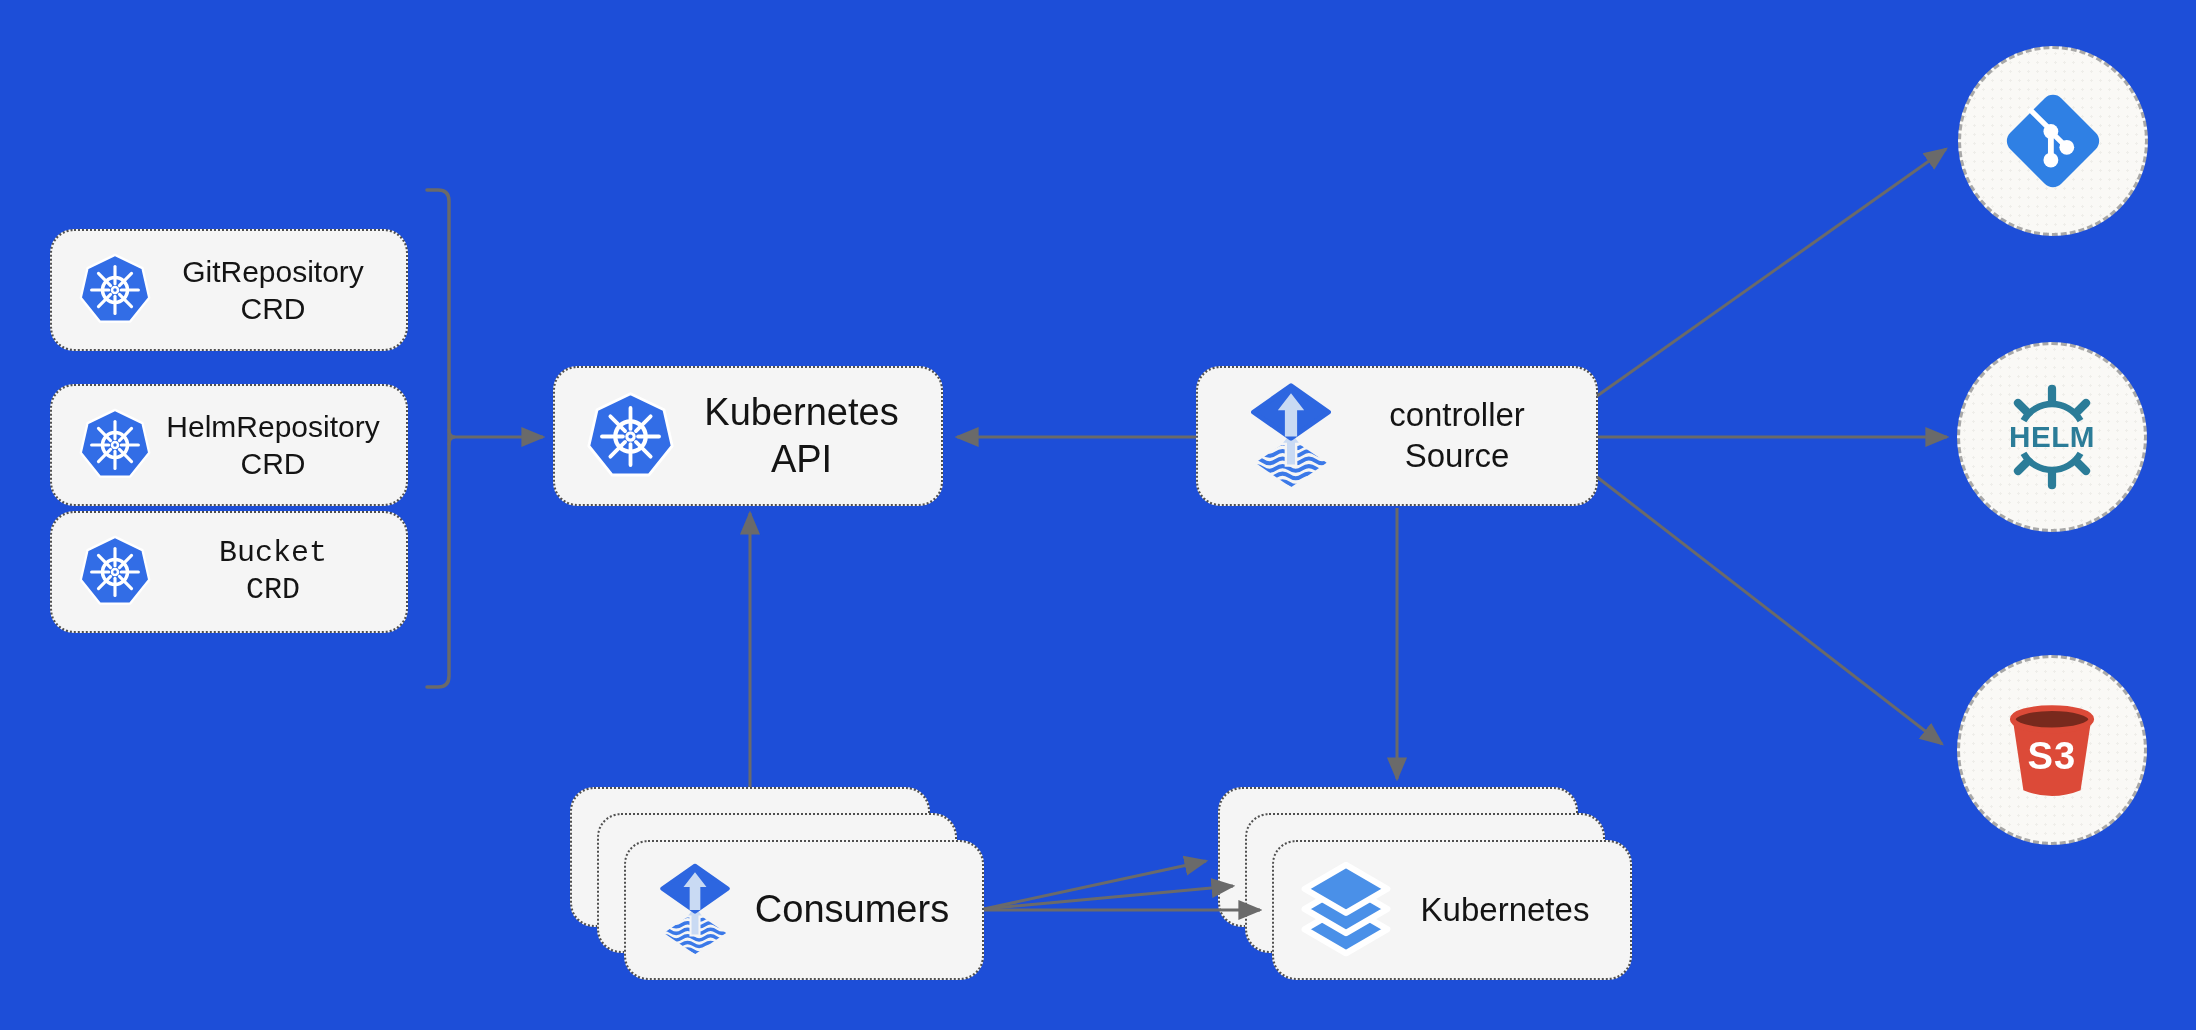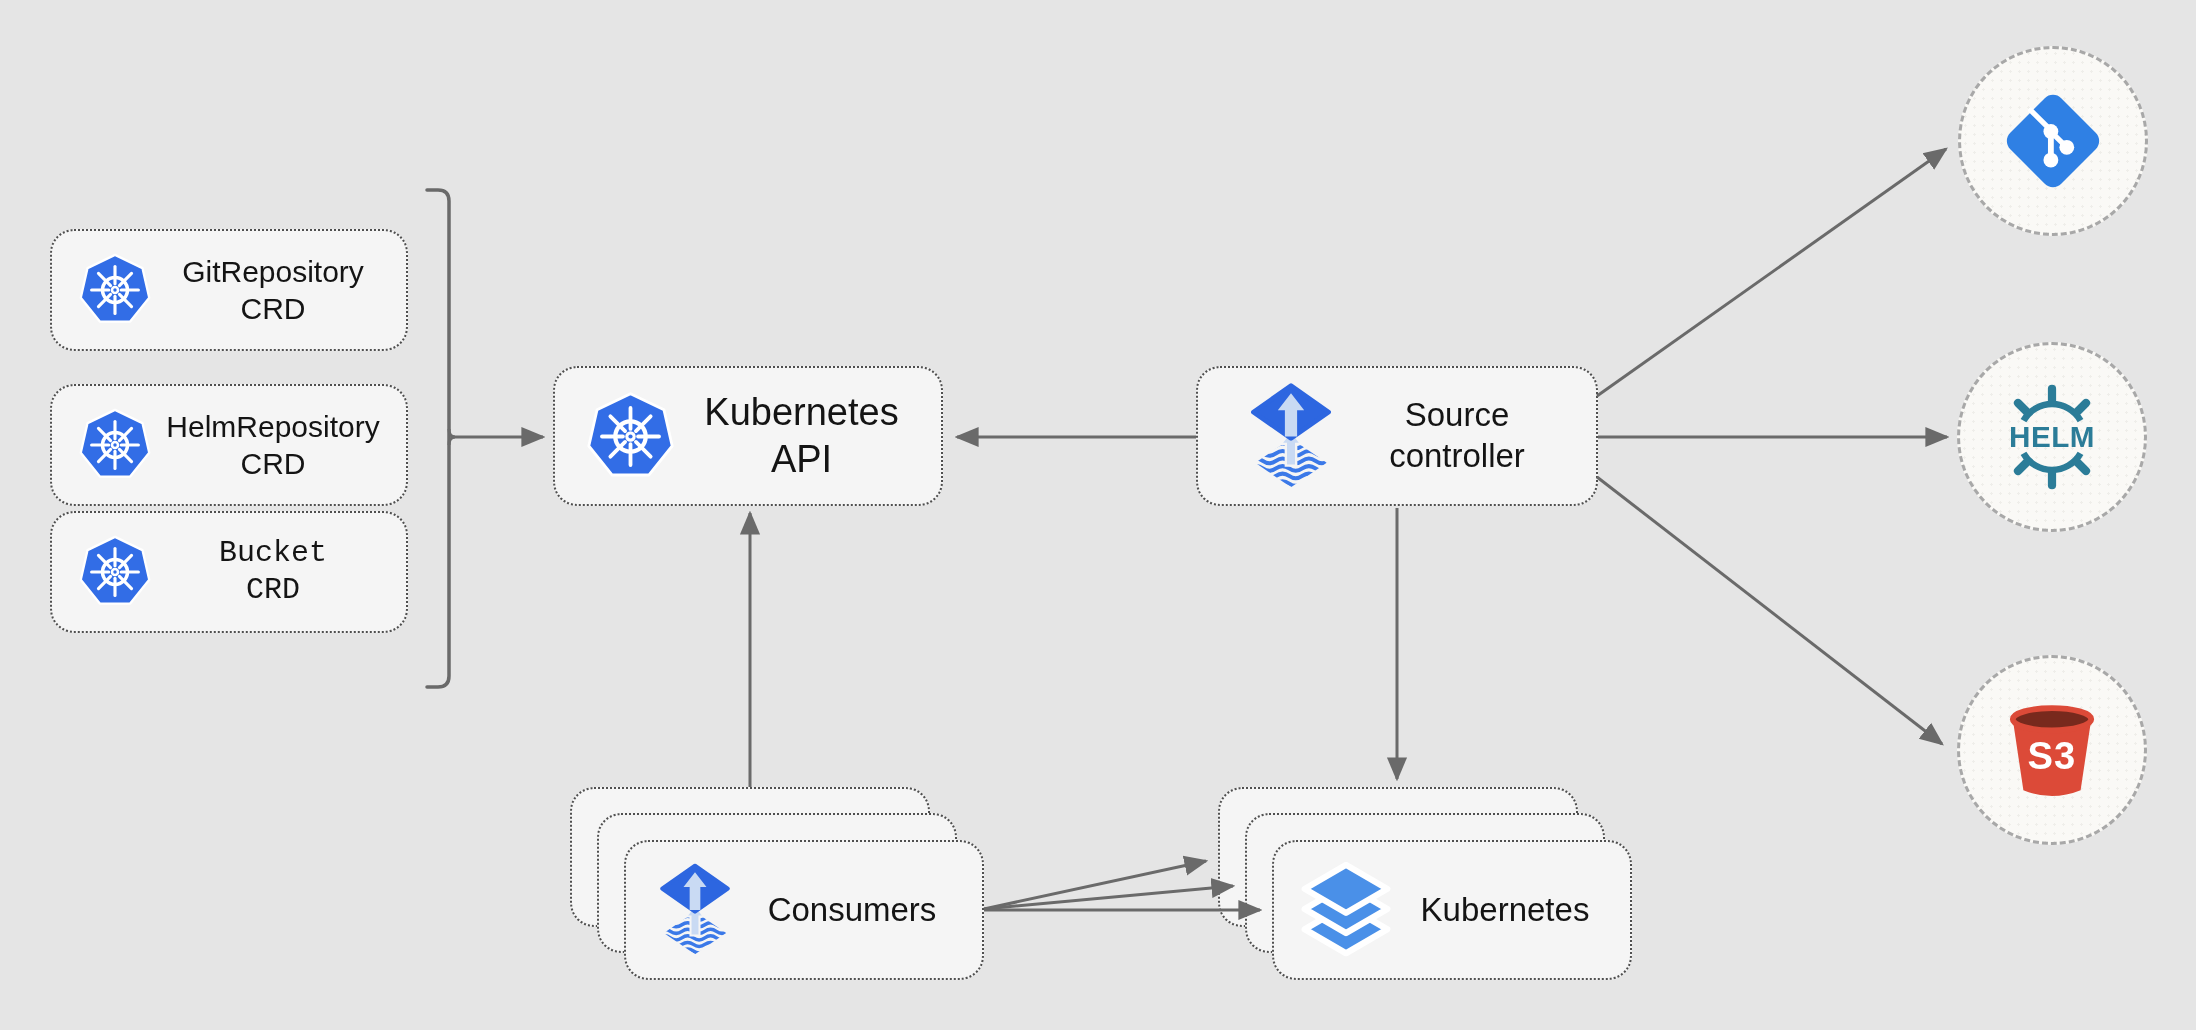--- a/index.html
+++ b/index.html
@@ -1,17 +1,17 @@
 <!DOCTYPE html>
 <html><head>
 <meta charset="utf-8">
 <style>
   html,body { margin:0; padding:0; background:#fff; }
   .canvas {
-    position:relative; width:2196px; height:1030px; background:#e5e5e5;
+    position:relative; width:2196px; height:1030px; background:#1d4ed8;
     font-family:"Liberation Sans","DejaVu Sans",sans-serif; color:#141414;
     overflow:hidden;
   }
   .box {
     position:absolute; background:#f5f5f5;
     border:2px dotted #4f4f4f; border-radius:24px;
     box-sizing:border-box; display:flex; align-items:center;
   }
   .ghost {
     position:absolute; background:#f5f5f5;
@@ -150,33 +150,33 @@
         <use href="#sym-k8s"></use>
       </svg>
     <div class="lbl lbl-lg" style="margin-right:16px;">Kubernetes API</div>
   </div>
 
   <div class="box" style="left:1196px; top:366px; width:402px; height:140px;">
     <svg class="icon" width="94" height="117" style="margin-left:46px;">
         <use href="#sym-flux"></use>
       </svg>
     <div class="lbl lbl-lg" style="margin-right:20px; font-size:33px;">
+      <div>controller</div>
       <div>Source</div>
-      <div>controller</div>
     </div>
   </div>
 
   <div>
     <div class="ghost" style="left:570px; top:787px; width:360px; height:140px;"></div>
     <div class="ghost" style="left:597px; top:813px; width:360px; height:140px;"></div>
     <div class="box" style="left:624px; top:840px; width:360px; height:140px;">
       <svg class="icon" width="82" height="102" style="margin-left:28px;">
           <use href="#sym-flux"></use>
         </svg>
-      <div class="lbl" style="font-size:33px; margin-right:14px;">Consumers</div>
+      <div class="lbl" style="font-size:38px; margin-right:14px;">Consumers</div>
     </div>
   </div>
 
   <div>
     <div class="ghost" style="left:1218px; top:787px; width:360px; height:140px;"></div>
     <div class="ghost" style="left:1245px; top:813px; width:360px; height:140px;"></div>
     <div class="box" style="left:1272px; top:840px; width:360px; height:140px;">
       <svg class="icon" width="96" height="96" style="margin-left:24px;">
           <use href="#sym-layers"></use>
         </svg>

